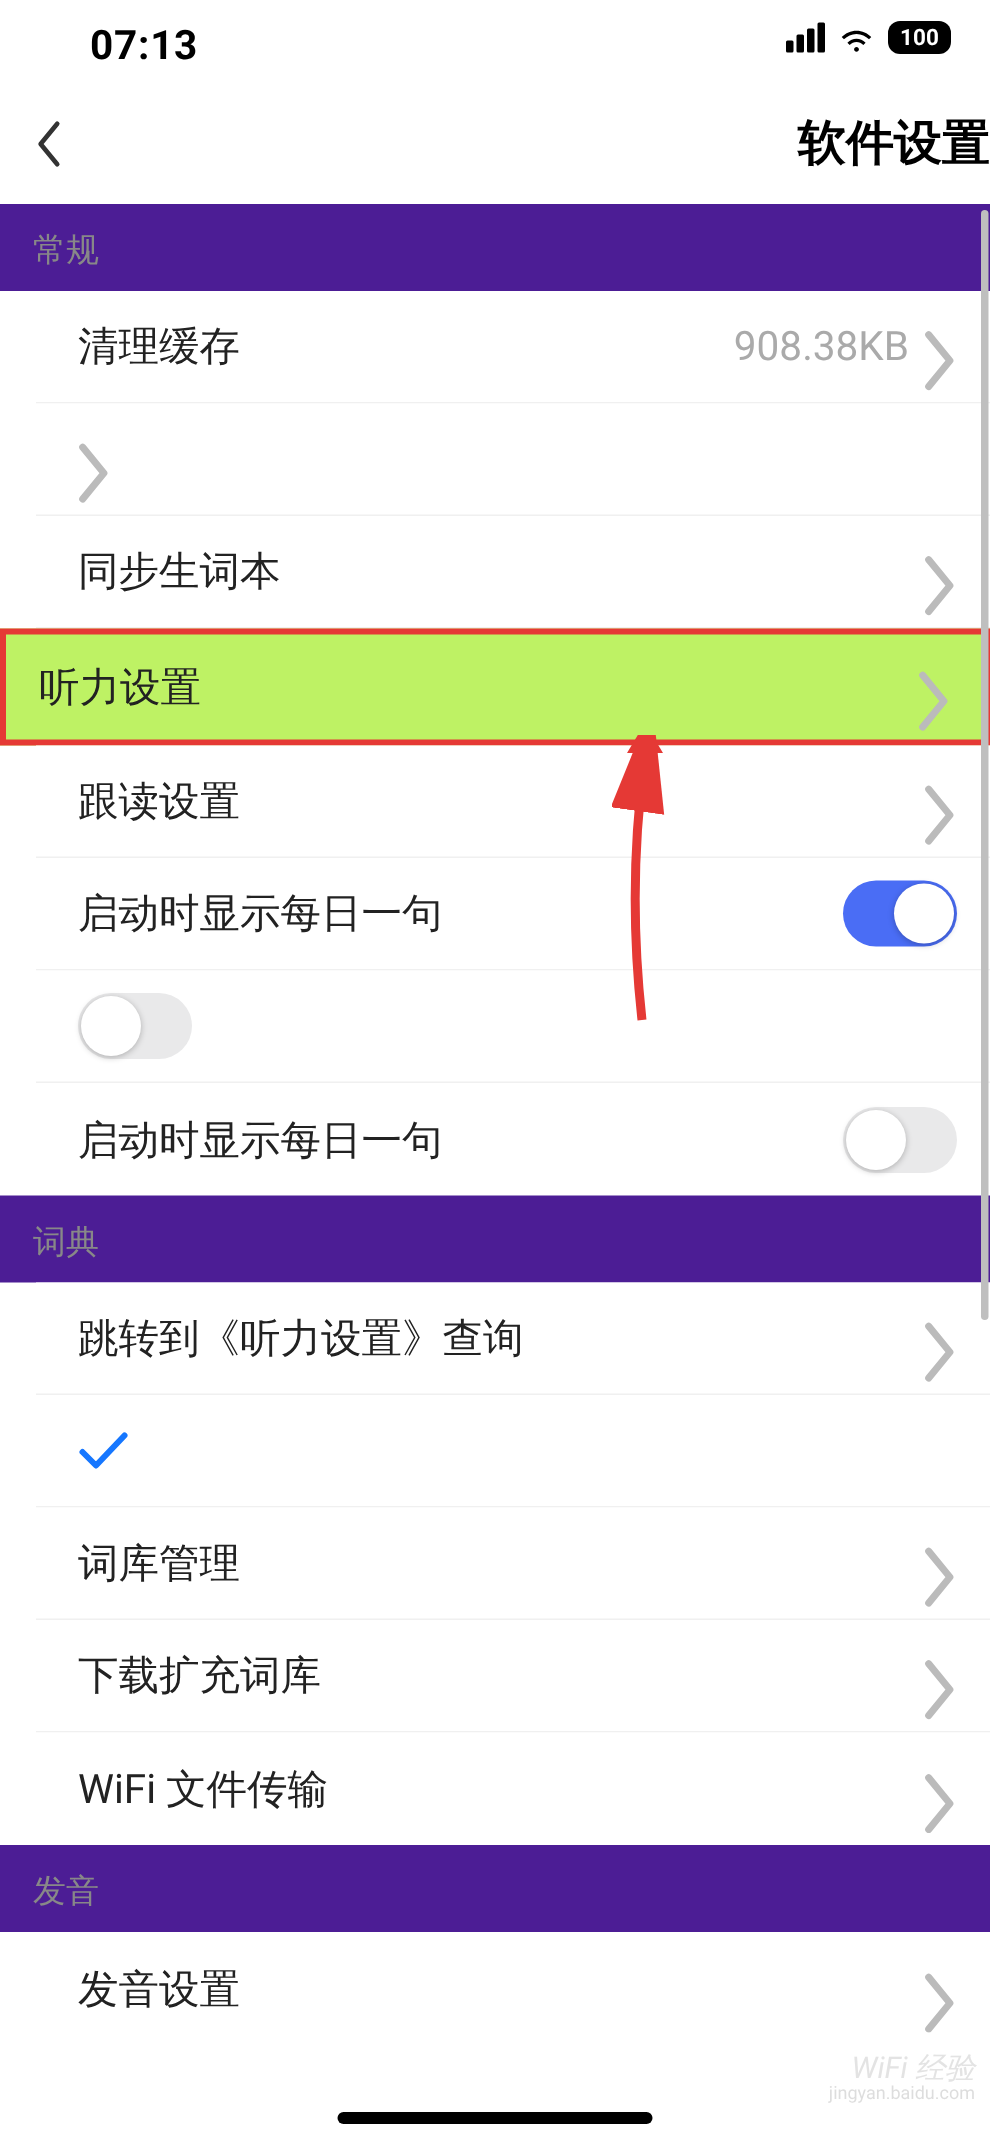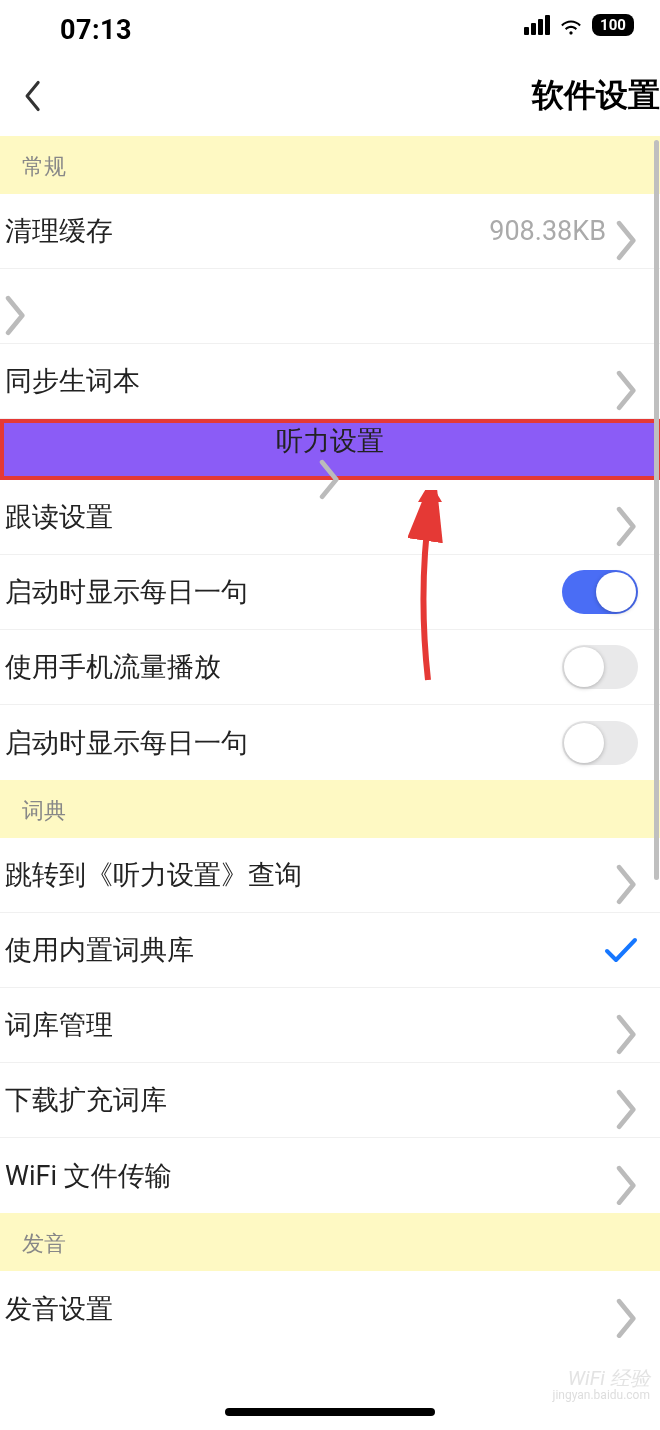--- a/index.html
+++ b/index.html
@@ -43,26 +43,27 @@
       padding:2px 5px; border-radius:8px; min-width:42px; text-align:center;
     }
     .nav-header {
       display:flex; align-items:center; justify-content:flex-end;
       height:80px; position:relative; border-bottom:1px solid #fff;
     }
     .back-btn { position:absolute; left:14px; top:50%; transform:translateY(-50%);
       width:36px; height:36px; display:flex; align-items:center; justify-content:center; }
     .nav-title { font-size:32px; font-weight:600; }
     .section-header {
-      background:#fef9c3; padding:16px 22px 12px; font-size:22px; color:#888;
+      background:#4c1d95; padding:16px 22px 12px; font-size:22px; color:#888;
     }
     .list-item {
       display:flex; align-items:center; justify-content:space-between;
-      padding:0 22px 0 5px; height:75px; background:#fff;
+      padding:0 22px 0 28px; height:75px; background:#fff;
       border-bottom:1px solid #f0f0f0;
+      margin-left:24px;
     }
     .list-item:last-child { border-bottom:none; }
     .item-label { font-size:27px; color:#222; }
     .item-right { display:flex; align-items:center; gap:10px; }
     .item-value { font-size:27px; color:#aaa; }
     .chevron { width:22px; height:22px; }
     .chevron svg { stroke:#bbb; }
     .toggle {
       width:76px; height:44px; border-radius:22px; position:relative;
       transition:background 0.2s;
@@ -70,23 +71,23 @@
     .toggle.on { background:#4a6df5; }
     .toggle.off { background:#e9e9ea; }
     .toggle-knob {
       position:absolute; width:40px; height:40px; border-radius:50%;
       background:#fff; top:2px; box-shadow:0 1px 4px rgba(0,0,0,0.25);
     }
     .toggle.on .toggle-knob { right:2px; }
     .toggle.off .toggle-knob { left:2px; }
     .checkmark { width:34px; height:28px; }
     .highlight-box {
-      border:4px solid #e53935; height:61px;
+      border:4px solid #e53935; height:78px;
       display:flex; align-items:center; justify-content:space-between;
-      padding:0 22px; background:#8b5cf6; box-sizing:border-box;flex-direction:column;
+      padding:0 22px; background:#bef264; box-sizing:border-box;
     }
     .arrow-annotation {
       position:absolute; left:408px; top:490px; width:60px; height:200px;
       pointer-events:none;
     }
     .scroll-indicator {
       position:absolute; right:1px; top:140px; width:5px; height:740px;
       background:#bfbfbf; border-radius:3px;
     }
     .home-indicator {
@@ -169,21 +170,20 @@
 </div>
 
 <div class="list-item">
   <span class="item-label">启动时显示每日一句</span>
   <div class="toggle on">
       <div class="toggle-knob"></div>
     </div>
 </div>
 
 <div class="list-item">
-  <span class="item-label">使用手机流量播放</span>
   <div class="toggle off">
       <div class="toggle-knob"></div>
     </div>
 </div>
 
 <div class="list-item" style="border-bottom:none">
   <span class="item-label">启动时显示每日一句</span>
   <div class="toggle off">
       <div class="toggle-knob"></div>
     </div>
@@ -192,21 +192,20 @@
 <div class="section-header">词典</div>
 
 <div class="list-item">
   <span class="item-label">跳转到《听力设置》查询</span>
   <span class="chevron"><svg viewBox="0 0 14 26">
         <path d="M2 2 L11 13 L2 24" stroke-width="3" fill="none" stroke-linecap="round" stroke-linejoin="round"></path>
       </svg></span>
 </div>
 
 <div class="list-item">
-  <span class="item-label">使用内置词典库</span>
   <span class="checkmark">
     <svg viewBox="0 0 34 28">
         <path d="M3 15 L12 24 L31 4" stroke="#1677ff" stroke-width="4" fill="none" stroke-linecap="round" stroke-linejoin="round"></path>
       </svg>
   </span>
 </div>
 
 <div class="list-item">
   <span class="item-label">词库管理</span>
   <span class="chevron"><svg viewBox="0 0 14 26">

